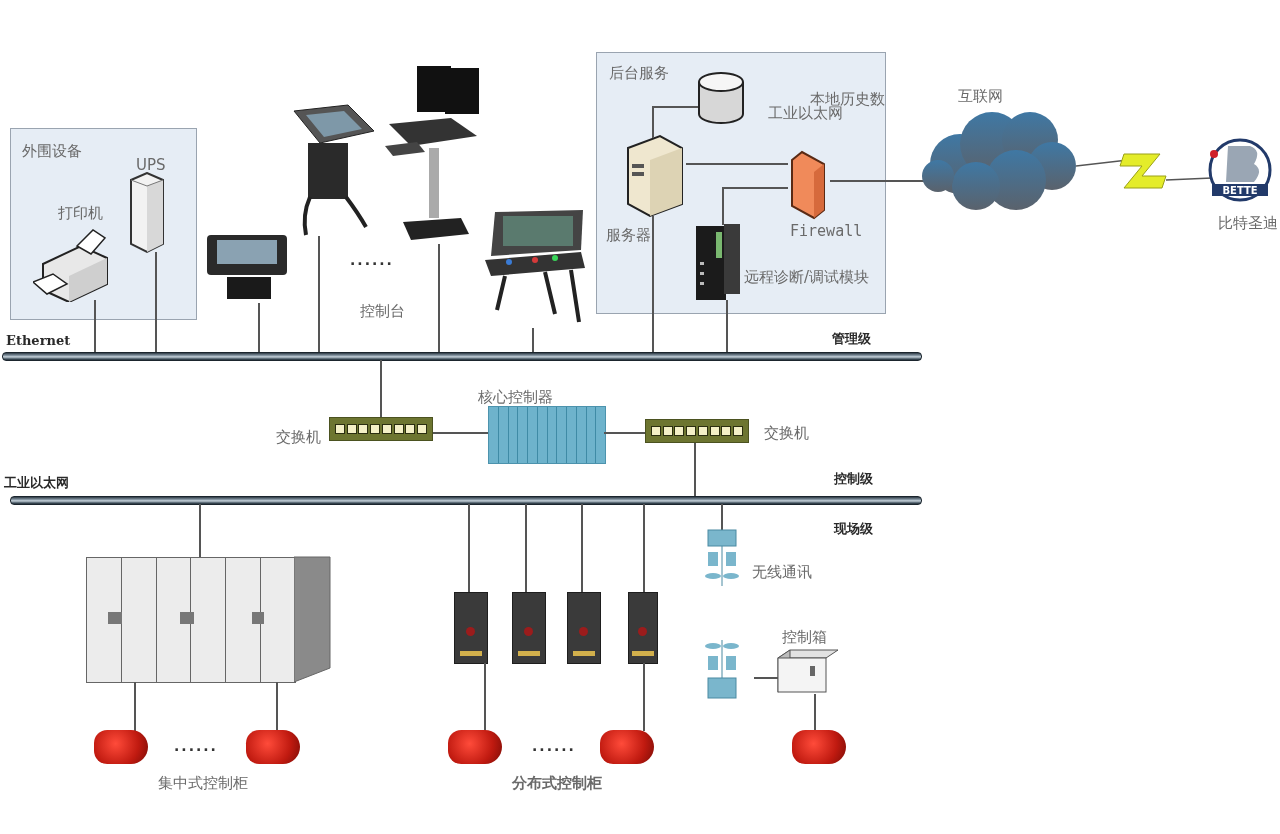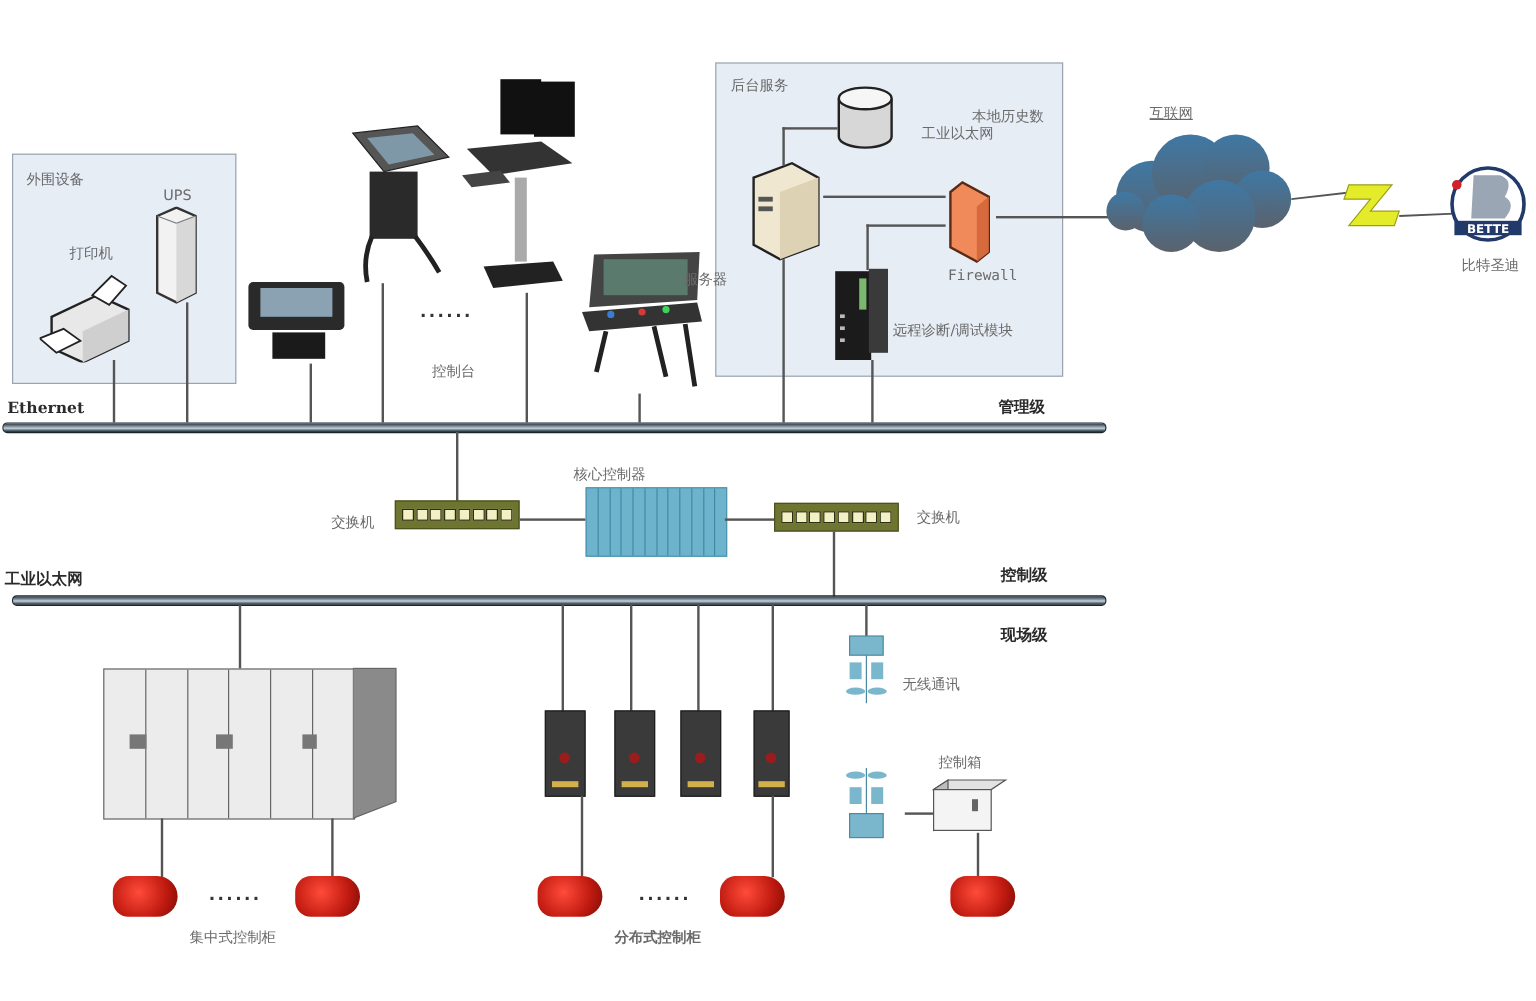--- a/index.html
+++ b/index.html
@@ -1,18 +1,18 @@
 <!DOCTYPE html>
 <html><head>
 <meta charset="utf-8">
 <style>
   html,body{margin:0;padding:0;background:#ffffff;}
   body{width:1280px;height:834px;position:relative;overflow:hidden;font-family:"DejaVu Sans","Liberation Sans",sans-serif;}
   .abs{position:absolute;}
-  .lbl{position:absolute;font-size:12px;color:#6a6a6a;white-space:nowrap;line-height:1.2;}
+  .lbl{position:absolute;font-size:15px;color:#6a6a6a;white-space:nowrap;line-height:1.2;}
   .lbl-bold{position:absolute;font-size:13px;font-weight:bold;color:#2a2a2a;white-space:nowrap;font-family:"DejaVu Serif","Liberation Serif",serif;}
   .box{position:absolute;background:#e6edf5;border:1.5px solid #9aa4b0;}
   .bus{position:absolute;height:7px;border-radius:4px;background:linear-gradient(#2e3a44,#8fa0ad 40%,#c8d3db 55%,#5a6a76 80%,#1e2a33);border:1px solid #1b252d;}
   .vline{position:absolute;width:1.5px;background:#555;}
   .hline{position:absolute;height:1.5px;background:#555;}
   .switch{position:absolute;width:104px;height:24px;background:#6d7530;border:1px solid #4b5220;display:flex;align-items:center;justify-content:space-around;padding:0 4px;box-sizing:border-box;}
   .switch .port{width:8px;height:8px;background:#f4f0c6;border:1px solid #2b2e10;}
   .plc{position:absolute;width:116px;height:56px;background:#6eb3cc;border:1px solid #4c93ad;display:flex;}
   .plc .mod{flex:1;border-right:1px solid #3f8ba6;}
   .cabinet{position:absolute;background:#ececec;border:1.5px solid #666;}
@@ -83,21 +83,21 @@
   <ellipse cx="25" cy="12" rx="22" ry="9" fill="#f6f6f6" stroke="#222" stroke-width="2"></ellipse>
 </svg>
 <div class="lbl" style="left:762px;top:90px;margin-left:48px;">本地历史数</div>
 <div class="lbl" style="left:768px;top:104px;">工业以太网</div>
 <svg class="abs" style="left:624px;top:134px;" width="62" height="84" viewBox="0 0 62 84">
   <polygon points="4,14 36,2 58,14 58,70 26,82 4,70" fill="#efe7cf" stroke="#222" stroke-width="2"></polygon>
   <polygon points="26,26 58,14 58,70 26,82" fill="#ddd3b4"></polygon>
   <rect x="8" y="30" width="12" height="4" fill="#555"></rect>
     <rect x="8" y="38" width="12" height="4" fill="#555"></rect>
 </svg>
-<div class="lbl" style="left:570px;top:226px;">服务器</div>
+<div class="lbl" style="left:606px;top:226px;">服务器</div>
 <svg class="abs" style="left:786px;top:150px;" width="44" height="70" viewBox="0 0 44 70">
   <polygon points="6,10 16,2 38,14 38,60 28,68 6,56" fill="#f08a5a" stroke="#5a2a14" stroke-width="2"></polygon>
   <polygon points="28,22 38,14 38,60 28,68" fill="#d66a3c"></polygon>
 </svg>
 <div class="lbl" style="left:790px;top:222px;font-family:'DejaVu Sans Mono','Liberation Mono',monospace;">Firewall</div>
 <svg class="abs" style="left:694px;top:222px;" width="48" height="80" viewBox="0 0 48 80">
   <rect x="2" y="4" width="30" height="74" fill="#1b1b1b"></rect>
   <rect x="30" y="2" width="16" height="70" fill="#3a3a3a"></rect>
   <rect x="22" y="10" width="6" height="26" fill="#7ab870"></rect>
   <rect x="6" y="40" width="4" height="3" fill="#bbb"></rect>
@@ -106,21 +106,21 @@
 </svg>
 <div class="lbl" style="left:744px;top:268px;">远程诊断/调试模块</div>
 
 <div class="hline" style="left:652px;top:106px;width:46px;"></div>
 <div class="vline" style="left:652px;top:106px;height:32px;"></div>
 <div class="hline" style="left:686px;top:163px;width:102px;"></div>
 <div class="hline" style="left:722px;top:187px;width:66px;"></div>
 <div class="vline" style="left:722px;top:187px;height:38px;"></div>
 
 <div class="hline" style="left:830px;top:180px;width:100px;"></div>
-<div class="lbl" style="left:958px;top:87px;text-decoration:underline;">互联网</div>
+<div class="lbl" style="left:958px;top:87px;">互联网</div>
 <svg class="abs" style="left:920px;top:104px;" width="158" height="110" viewBox="0 0 158 110">
   <defs>
       <linearGradient id="cg" x1="0" y1="0" x2="0" y2="1">
         <stop offset="0" stop-color="#3f78a4"></stop>
         <stop offset="1" stop-color="#5a626c"></stop>
       </linearGradient>
     </defs>
   <g fill="url(#cg)">
     <circle cx="40" cy="60" r="30"></circle>
       <circle cx="72" cy="40" r="32"></circle>

